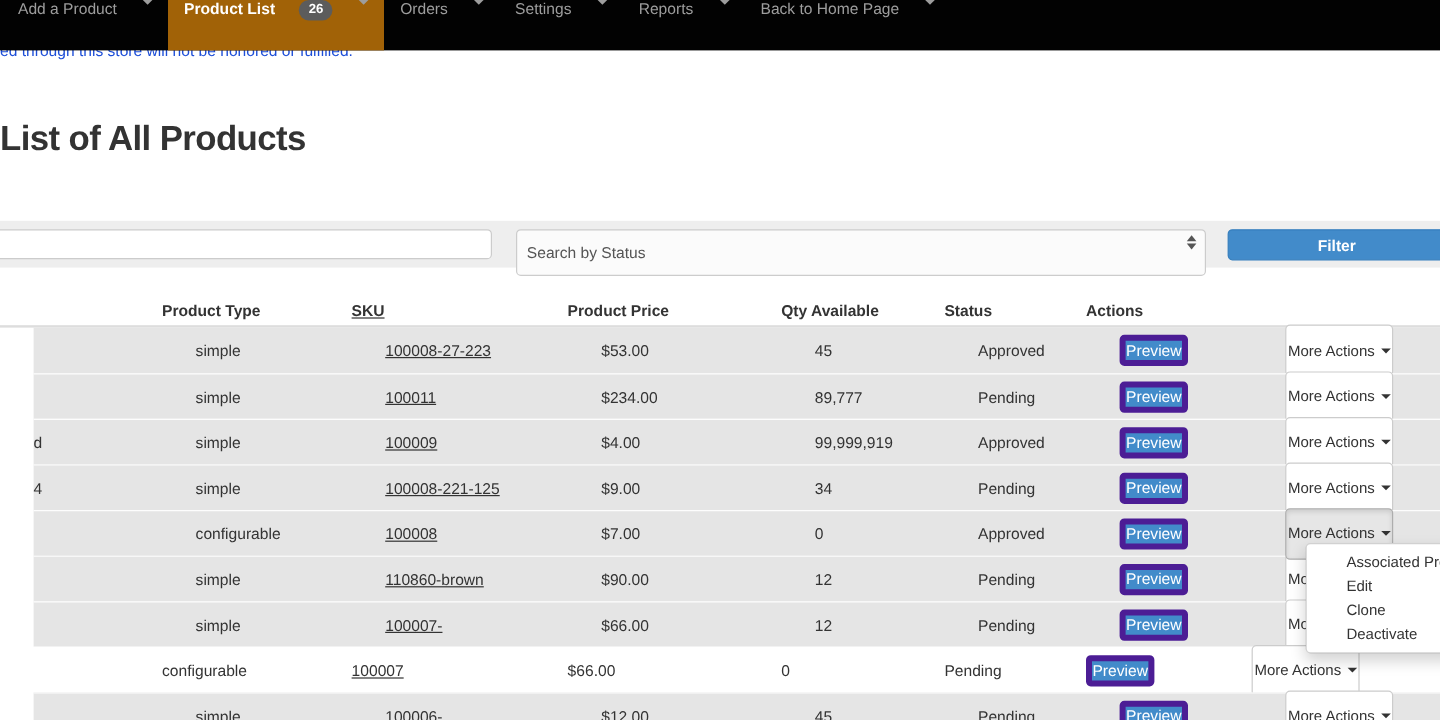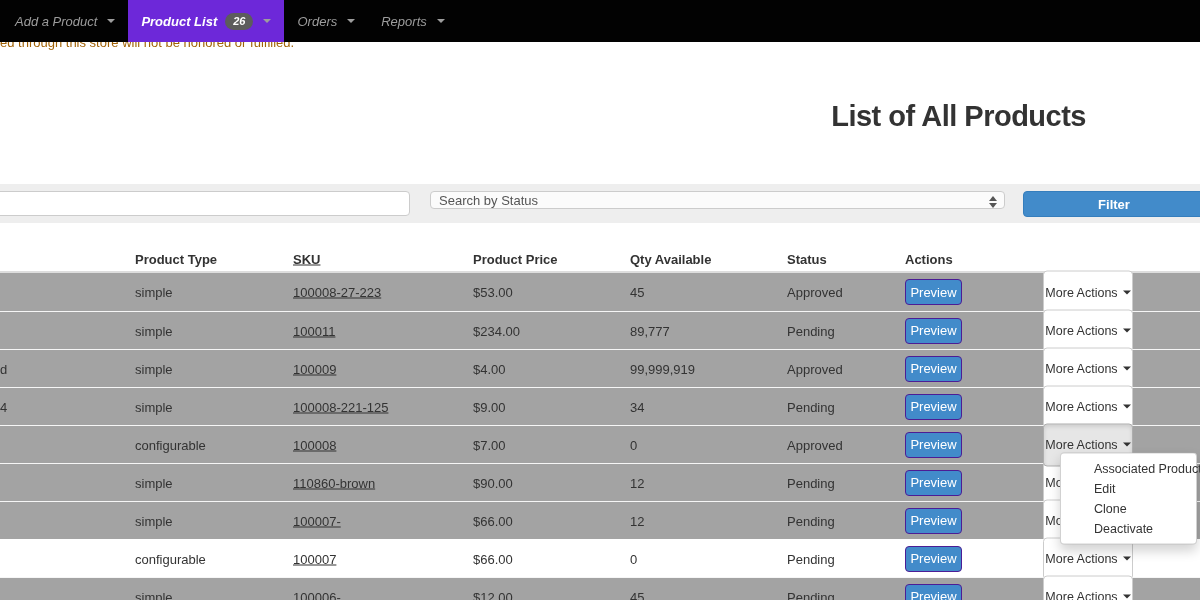--- a/index.html
+++ b/index.html
@@ -10,61 +10,60 @@
     font-size:13px; color:#333; background:#fff;
   }
 
   
   .navbar {
     position:absolute; top:0; left:0; width:1200px; height:42px;
     background:#020202; z-index:10;
     display:flex; align-items:stretch; padding-left:2px;
   }
   .nav-item {
-    display:flex; align-items:center; gap:8px;
+    display:flex; align-items:flex-start; gap:20px;
     padding:0 13px; color:#9d9d9d; font-size:13px; cursor:pointer;
     white-space:nowrap;
-    font-style:italic;
-  }
-  .nav-item.active { background:#6d28d9; color:#fff; font-weight:bold; }
+  }
+  .nav-item.active { background:#a16207; color:#fff; font-weight:bold; }
   .nav-badge {
     background:#5c5c5c; color:#fff; font-size:11px; font-weight:bold;
     padding:2px 8px; border-radius:9px; line-height:13px;
   }
   .nav-caret {
     display:inline-block; width:0; height:0; margin-left:2px;
     border-left:4px solid transparent; border-right:4px solid transparent;
     border-top:4px solid #9d9d9d;
   }
 
   
   .notice {
     position:absolute; top:35px; left:0; z-index:1;
-    color:#a16207; font-size:13px; white-space:nowrap;
+    color:#1d4ed8; font-size:13px; white-space:nowrap;
   }
 
   
   .page-title {
     position:absolute; top:100px; left:0; width:1086px;
-    text-align:right; font-size:29px; font-weight:bold; color:#333;
+    text-align:left; font-size:29px; font-weight:bold; color:#333;
     letter-spacing:-0.5px;
   }
 
   
   .filter-band {
     position:absolute; top:184px; left:0; width:1200px; height:39px;
     background:#eeeeee;
   }
   .search-input {
     position:absolute; top:191px; left:-22px; width:432px; height:25px;
     background:#fff; border:1px solid #ccc; border-radius:4px;
     padding:0 8px; font-size:13px; font-family:inherit; color:#555;
   }
   .status-select {
-    position:absolute; top:191px; left:430px; width:575px; height:18px;
+    position:absolute; top:191px; left:430px; width:575px; height:39px;
     background:#fbfbfb; border:1px solid #ccc; border-radius:4px;
     display:flex; align-items:center; padding:0 8px;
     color:#555; font-size:13px; cursor:pointer;
   }
   .select-arrows {
     position:absolute; right:7px; top:4px; display:flex; flex-direction:column; gap:2px;
   }
   .select-arrows i { display:block; width:0; height:0; border-left:4px solid transparent; border-right:4px solid transparent; }
   .select-arrows .up   { border-bottom:5px solid #555; }
   .select-arrows .down { border-top:5px solid #555; }
@@ -76,38 +75,38 @@
   }
 
   
   .table-wrap { position:absolute; top:246px; left:0; width:1200px; }
   .thead {
     position:relative; height:27px; border-bottom:2px solid #ddd;
     font-weight:bold; color:#333;
   }
   .rows { position:relative; }
   .prow { position:relative; height:38px; background:#fff; }
-  .prow.green { background:#a3a3a3; }
+  .prow.green { background:#e5e5e5;margin-left:28px; }
   .prow + .prow { border-top:1px solid rgba(255,255,255,0.9); }
   .prow.open { z-index:50; }
   .cell {
     position:absolute; top:50%; transform:translateY(-50%);
     white-space:nowrap; font-size:13px; color:#333;
   }
   .c-name   { left:0; }
   .c-type   { left:135px; }
   .c-sku    { left:293px;text-decoration:underline; }
   .c-price  { left:473px; }
-  .c-qty    { left:630px; }
+  .c-qty    { left:651px; }
   .c-status { left:787px; }
   .c-act    { left:905px; }
 
   .preview-btn {
     position:absolute; left:905px; top:50%; transform:translateY(-50%);
-    width:57px; height:26px; background:#428bca; border:1px solid #4c1d95;
+    width:57px; height:26px; background:#428bca; border:5px solid #4c1d95;
     border-radius:4px; color:#fff; font-size:13px; font-family:inherit;
     cursor:pointer;
   }
   .more-wrap { position:absolute; left:1043px; top:50%; transform:translateY(-50%); }
   .more-btn {
     width:90px; height:43px; background:#fff; border:1px solid #ccc;
     border-radius:4px; color:#333; font-size:12.5px; font-family:inherit;
     cursor:pointer; display:flex; align-items:center; justify-content:center; gap:5px;
   }
   .more-wrap.open .more-btn {
@@ -147,27 +146,37 @@
     <span class="nav-badge">26</span>
     <span class="nav-caret" hidden=""></span>
   </div>
 
   <div class="nav-item">
     <span class="nav-label">Orders</span>
 
     <span class="nav-caret" hidden=""></span>
   </div>
 
+  <div class="nav-item">
+    <span class="nav-label">Settings</span>
+
+    <span class="nav-caret"></span>
+  </div>
 
   <div class="nav-item">
     <span class="nav-label">Reports</span>
 
     <span class="nav-caret"></span>
   </div>
 
+  <div class="nav-item">
+    <span class="nav-label">Back to Home Page</span>
+
+    <span class="nav-caret" hidden=""></span>
+  </div>
 </nav>
 
 <h1 class="page-title">List of All Products</h1>
 
 <div class="filter-band"></div>
 <input class="search-input" type="text" value="" style="">
 <div class="status-select">
   <span>Search by Status</span>
   <span class="select-arrows">
     <i class="up"></i>

